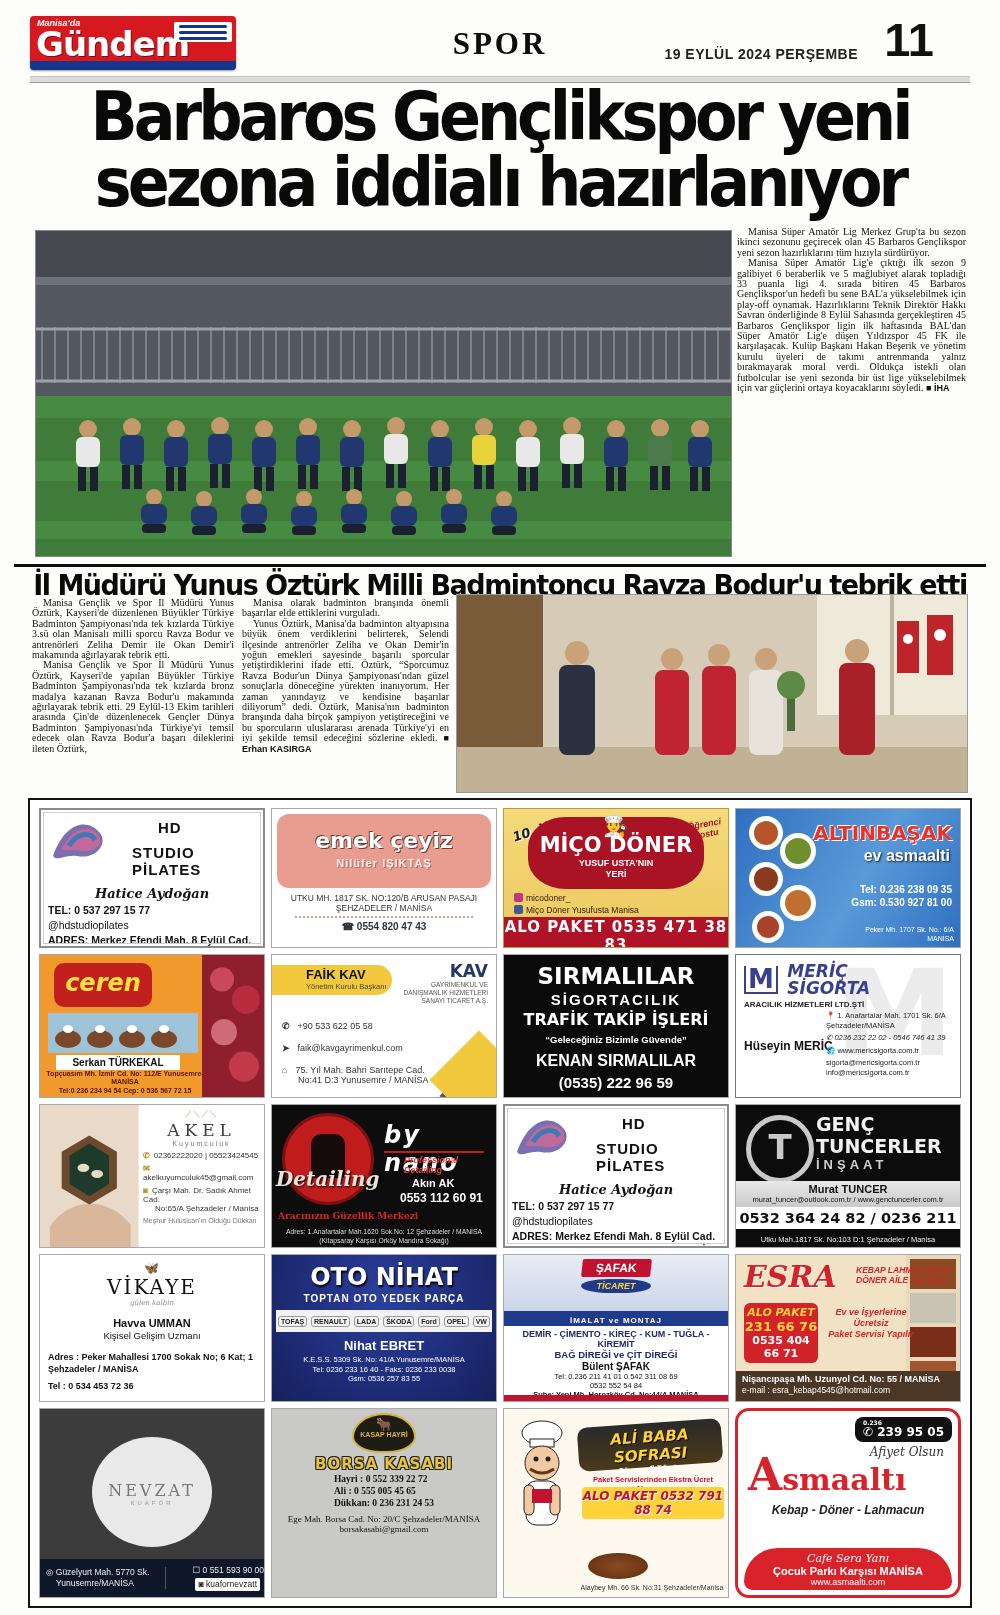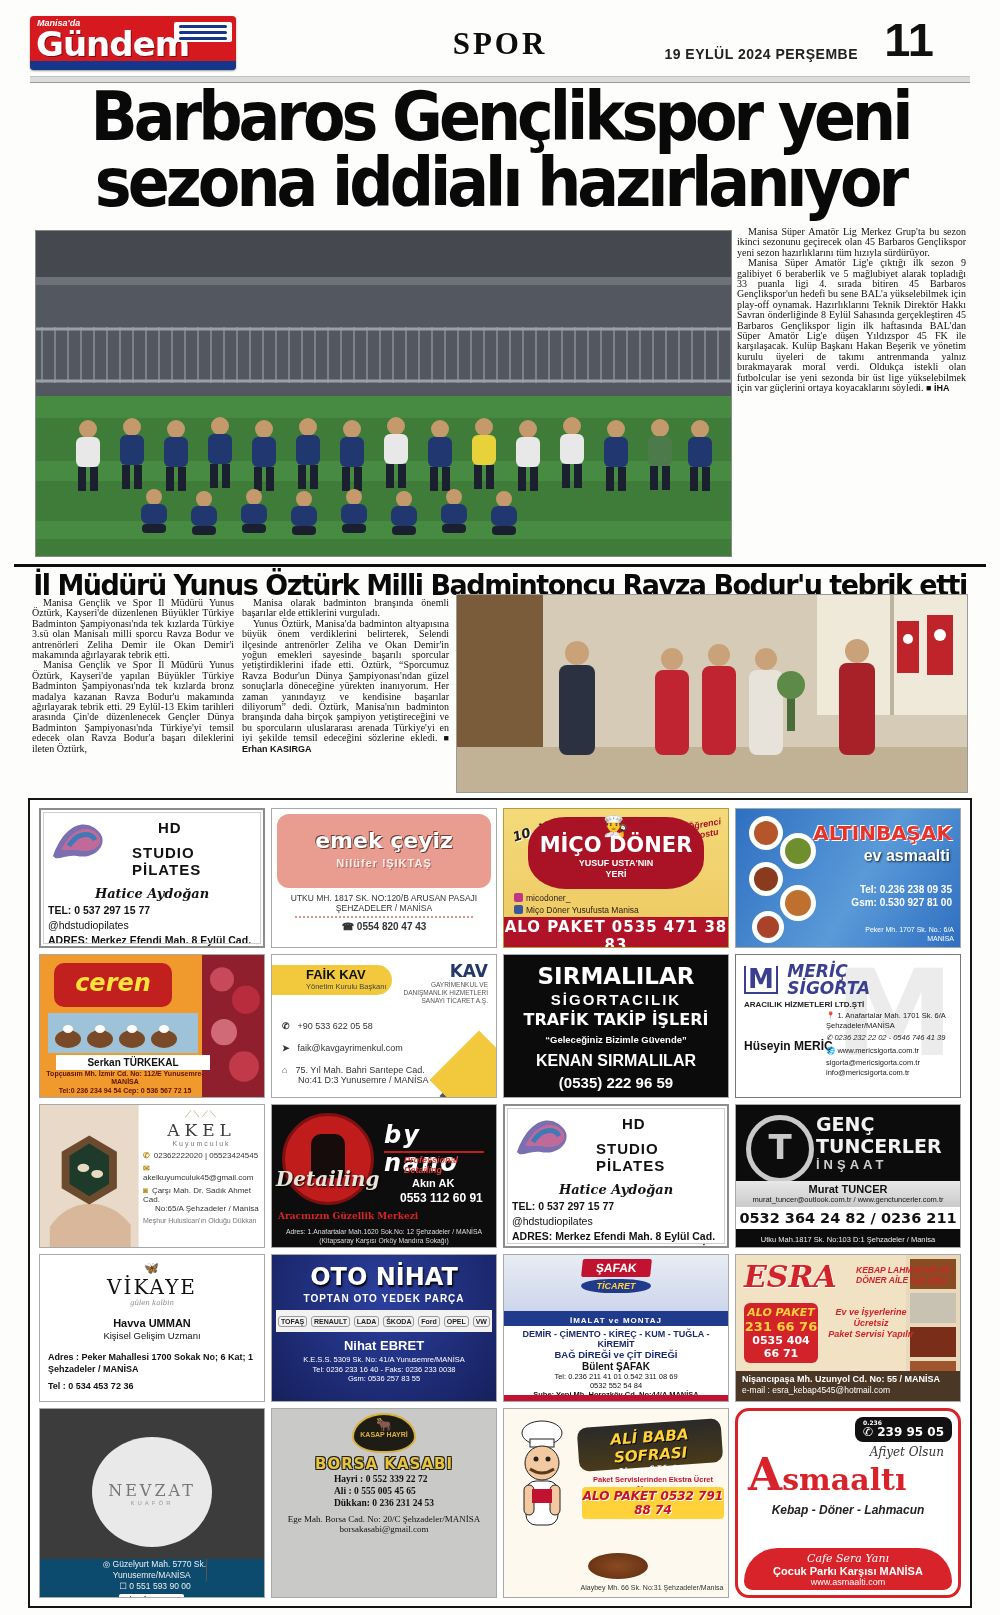--- a/index.html
+++ b/index.html
@@ -73,24 +73,24 @@
   
   .ad-alt{background:linear-gradient(120deg,#2f6fc1,#5a9ad8 55%,#2f6fc1);color:#fff;}
   .ad-alt .plates{position:absolute;left:4px;top:4px;width:86px;height:132px;}
   .ad-alt .t{position:absolute;right:8px;top:12px;font:bold 20px "DejaVu Sans",sans-serif;color:#e8332a;text-shadow:1px 1px 0 #fff,-1px -1px 0 #fff;}
   .ad-alt .s{position:absolute;right:10px;top:38px;font:bold 16px "Liberation Sans",sans-serif;text-shadow:1px 1px 2px #123;}
   .ad-alt .tel{position:absolute;right:8px;top:74px;font-size:10px;font-weight:bold;text-align:right;line-height:13px;}
   .ad-alt .addr{position:absolute;right:6px;bottom:4px;font-size:7px;text-align:right;line-height:9px;}
   
   .ad-ceren{background:#f09a2e;}
   .ad-ceren .meat{position:absolute;right:0;top:0;width:62px;height:100%;}
-  .ad-ceren .logo{position:absolute;left:14px;top:8px;width:118px;height:44px;background:#c21f1f;border-radius:10px;text-align:center;color:#ffe23a;}
+  .ad-ceren .logo{position:absolute;left:14px;top:8px;width:98px;height:44px;background:#c21f1f;border-radius:10px;text-align:center;color:#ffe23a;}
   .ad-ceren .logo .t{font:bold italic 24px "DejaVu Sans",sans-serif;line-height:40px;}
   .ad-ceren .cows{position:absolute;left:8px;top:58px;width:150px;height:40px;}
-  .ad-ceren .own{position:absolute;left:16px;top:100px;width:154px;background:#fff;font:bold 10px "Liberation Sans",sans-serif;text-align:center;padding:2px 0;}
+  .ad-ceren .own{position:absolute;left:16px;top:100px;width:124px;background:#fff;font:bold 10px "Liberation Sans",sans-serif;text-align:center;padding:2px 0;}
   .ad-ceren .a{position:absolute;left:2px;bottom:2px;width:166px;font-size:7px;font-weight:bold;color:#5e1208;text-align:center;line-height:8.5px;}
   
   .ad-faik{padding:6px;}
   .ad-faik .tag{position:absolute;left:0;top:10px;width:120px;height:30px;background:#f2c93c;border-radius:0 16px 16px 0;}
   .ad-faik .nm{position:absolute;left:34px;top:12px;font-weight:bold;font-size:13px;}
   .ad-faik .rl{position:absolute;left:34px;top:27px;font-size:7.5px;color:#444;}
   .ad-faik .klogo{position:absolute;right:8px;top:6px;text-align:right;}
   .ad-faik .kav{font:bold 17px "DejaVu Sans",sans-serif;color:#243a66;}
   .ad-faik .co{font-size:6.5px;color:#555;line-height:8px;}
   .ad-faik .row{position:absolute;left:10px;font-size:9px;color:#333;}
@@ -185,23 +185,23 @@
   .ad-esra .alo .p1{font:bold 13px "DejaVu Sans",sans-serif;color:#ffd23a;}
   .ad-esra .alo .p2{font:bold 11px "DejaVu Sans",sans-serif;color:#fff;}
   .ad-esra .note{position:absolute;left:92px;top:52px;width:86px;font:bold italic 9px "Liberation Sans",sans-serif;color:#d2232a;text-align:center;line-height:11px;}
   .ad-esra .bot{position:absolute;left:0;right:0;bottom:0;height:30px;background:#4a3726;color:#fff;font-size:8.5px;text-align:left;padding:3px 6px;box-sizing:border-box;line-height:11px;}
   .ad-esra .bot b{font-size:9px;}
   
   .ad-nev{background:#3c3c3c;}
   .ad-nev .ell{position:absolute;left:50%;top:44%;transform:translate(-50%,-50%);width:120px;height:110px;border-radius:50%;background:#e9e9e9;text-align:center;}
   .ad-nev .ell .t{margin-top:44px;font:16px "DejaVu Serif",serif;letter-spacing:3px;color:#777;}
   .ad-nev .ell .s{font-size:6px;letter-spacing:3px;color:#999;}
-  .ad-nev .bar{position:absolute;left:0;right:0;bottom:0;height:38px;background:#0c4a6e;color:#eee;font-size:8.5px;display:flex;align-items:center;flex-direction:column;}
+  .ad-nev .bar{position:absolute;left:0;right:0;bottom:0;height:38px;background:#0f172a;color:#eee;font-size:8.5px;display:flex;align-items:center;}
   .ad-nev .bar .c1{flex:1.3;padding-left:6px;line-height:11px;border-right:1px solid #555;}
-  .ad-nev .bar .c2{flex:1;padding-left:6px;line-height:11px;}
+  .ad-nev .bar .c2{flex:1;padding-left:6px;line-height:11px;text-align:right;}
   .ad-nev .bar .ig{background:#fff;color:#222;margin:2px 4px 0 0;padding:1px 3px;border-radius:2px;display:inline-block;}
   
   .ad-borsa{background:#c9c9c7;text-align:center;}
   .ad-borsa .shield{margin:4px auto 0;width:64px;height:40px;background:#1d1d16;border:2px solid #d6b13c;border-radius:50% 50% 45% 45%/60% 60% 40% 40%;color:#d6b13c;font:bold 7px "Liberation Sans",sans-serif;padding-top:4px;box-sizing:border-box;}
   .ad-borsa .bull{font-size:13px;line-height:12px;}
   .ad-borsa .t{font:bold 15px "DejaVu Sans",sans-serif;color:#e8c43c;text-shadow:1px 1px 0 #222,-1px -1px 0 #222,1px -1px 0 #222,-1px 1px 0 #222;margin-top:2px;letter-spacing:1px;}
   .ad-borsa .tels{display:inline-block;text-align:left;font:bold 9.5px "Liberation Serif",serif;margin-top:0;line-height:12px;}
   .ad-borsa .a{font:9px "Liberation Serif",serif;margin-top:4px;}
   .ad-borsa .m{font:9px "Liberation Serif",serif;}
   

